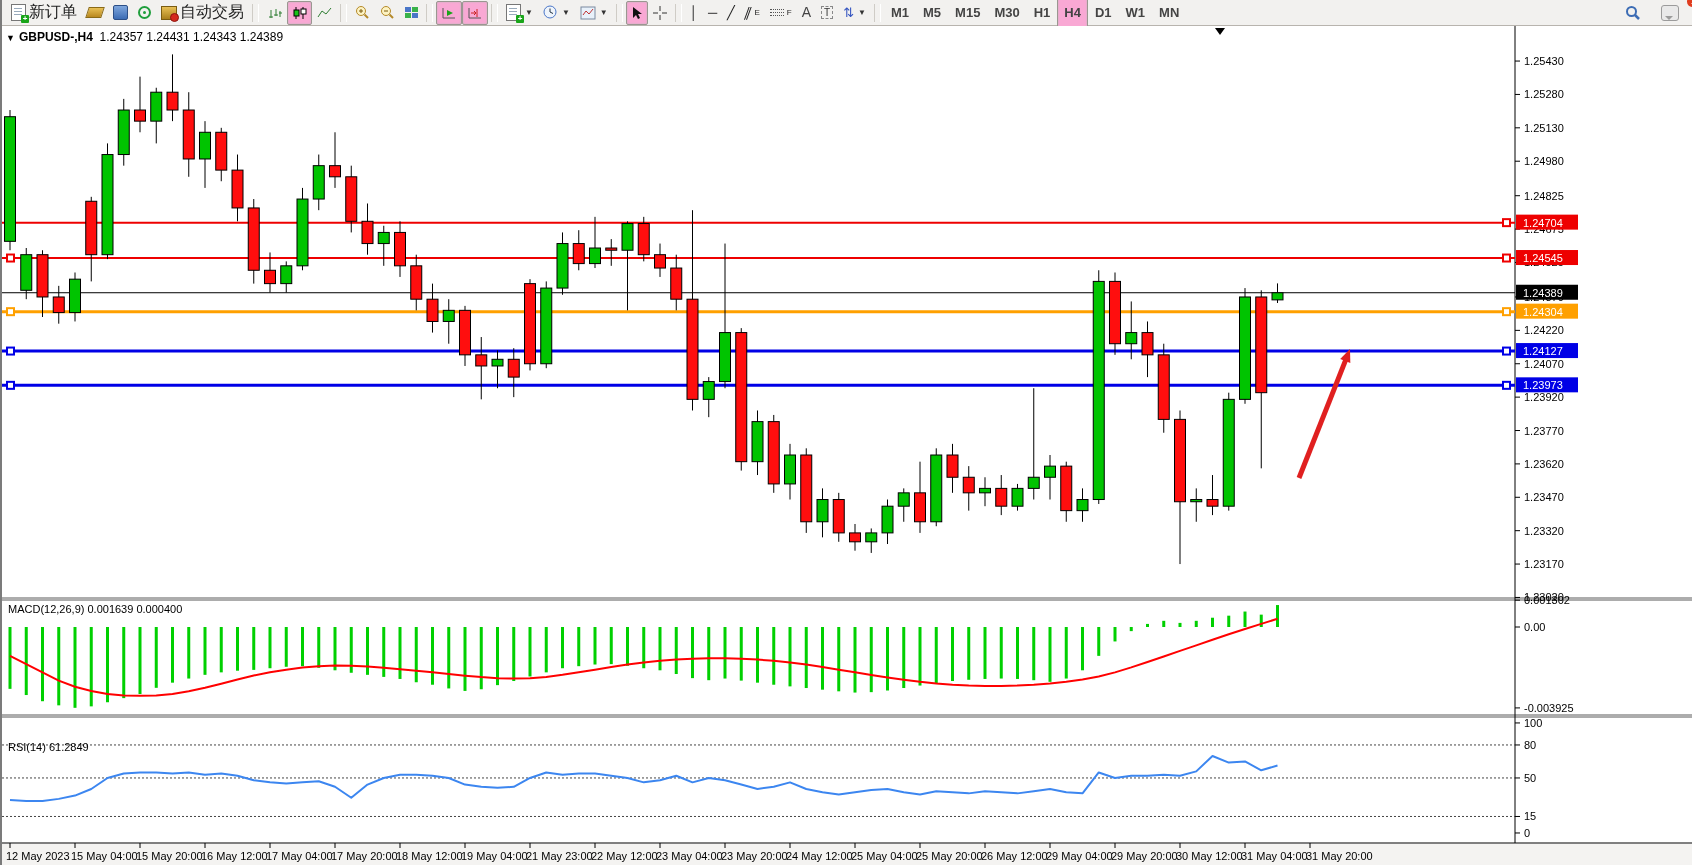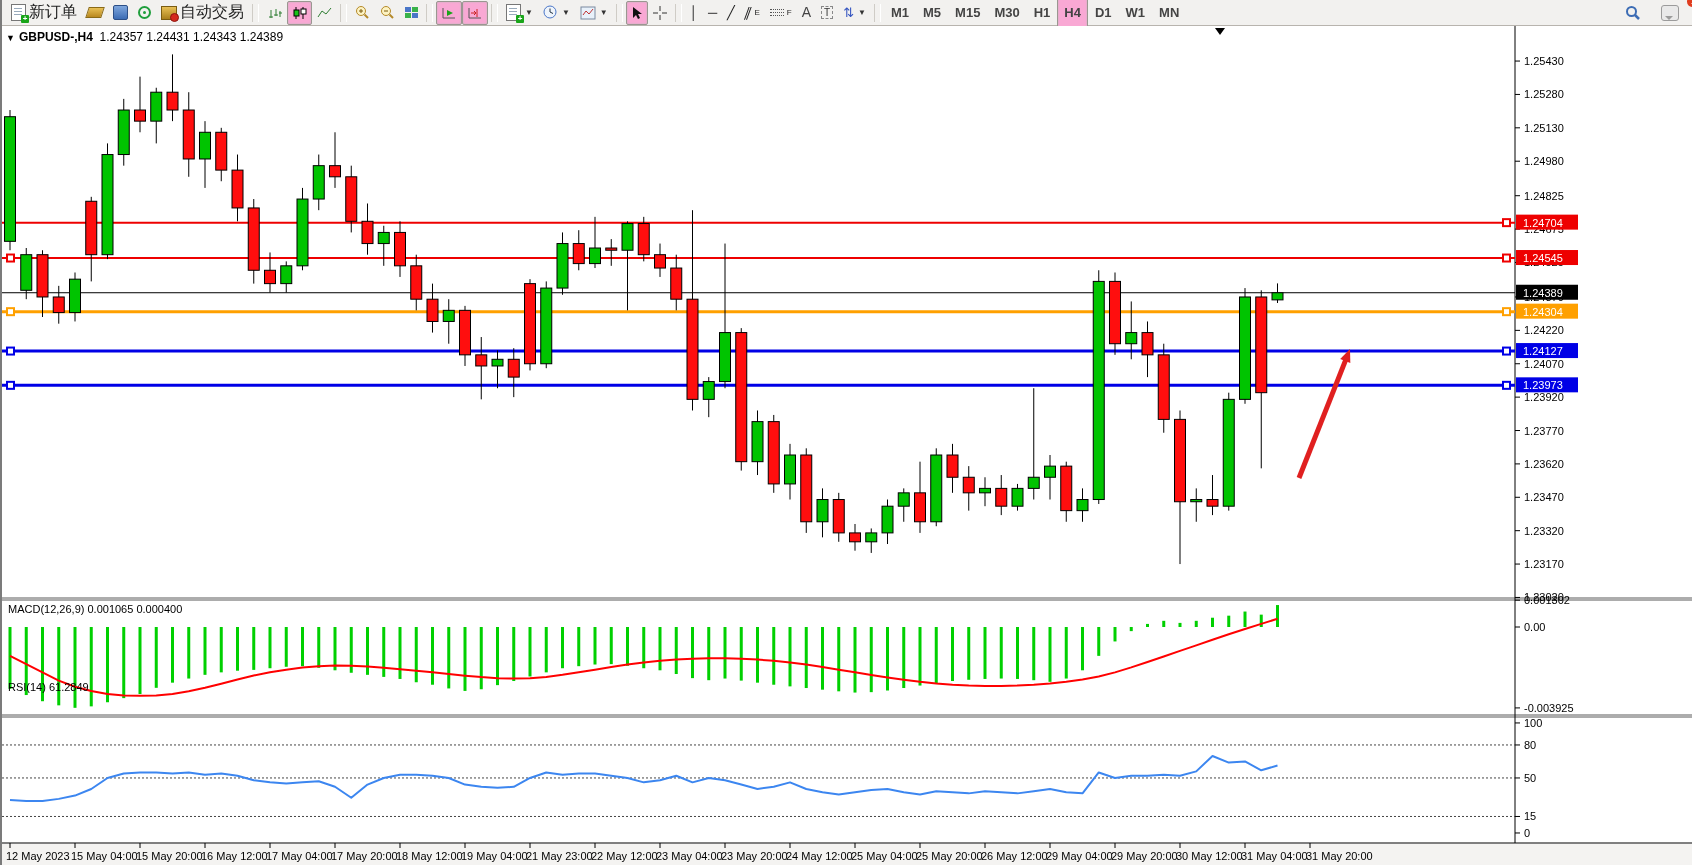--- a/index.html
+++ b/index.html
@@ -228,22 +228,22 @@
         <span class="chatw"></span>
         <span class="badge">1</span>
       </div>
     </div>
   </div>
 
   <div id="chartwrap">
     <div id="title">
       <span class="tri">▼</span><b>GBPUSD-,H4</b>&nbsp;&nbsp;<span>1.24357 1.24431 1.24343 1.24389</span>
     </div>
-    <div class="paneheader" style="top:577px;">MACD(12,26,9) 0.001065 0.000400</div>
-    <div class="paneheader" style="top:655px;">RSI(14) 61.2849</div>
+    <div class="paneheader" style="top:577px;">MACD(12,26,9) 0.001639 0.000400</div>
+    <div class="paneheader" style="top:715px;">RSI(14) 61.2849</div>
     <svg id="cv" width="1692" height="839">
         <rect x="0" y="0" width="1692" height="839" fill="#ffffff"></rect>
         <line x1="0" y1="572" x2="1692" y2="572" stroke="#5a5a5a"></line>
         <line x1="0" y1="574" x2="1692" y2="574" stroke="#5a5a5a"></line>
         <line x1="0" y1="689" x2="1692" y2="689" stroke="#5a5a5a"></line>
         <line x1="0" y1="691" x2="1692" y2="691" stroke="#5a5a5a"></line>
         <line x1="0" y1="817" x2="1692" y2="817" stroke="#000"></line>
         <line x1="1513" y1="0" x2="1513" y2="817" stroke="#000"></line>
         <rect x="0" y="818" width="1692" height="22" fill="#f4f3f1"></rect>
         <g>

